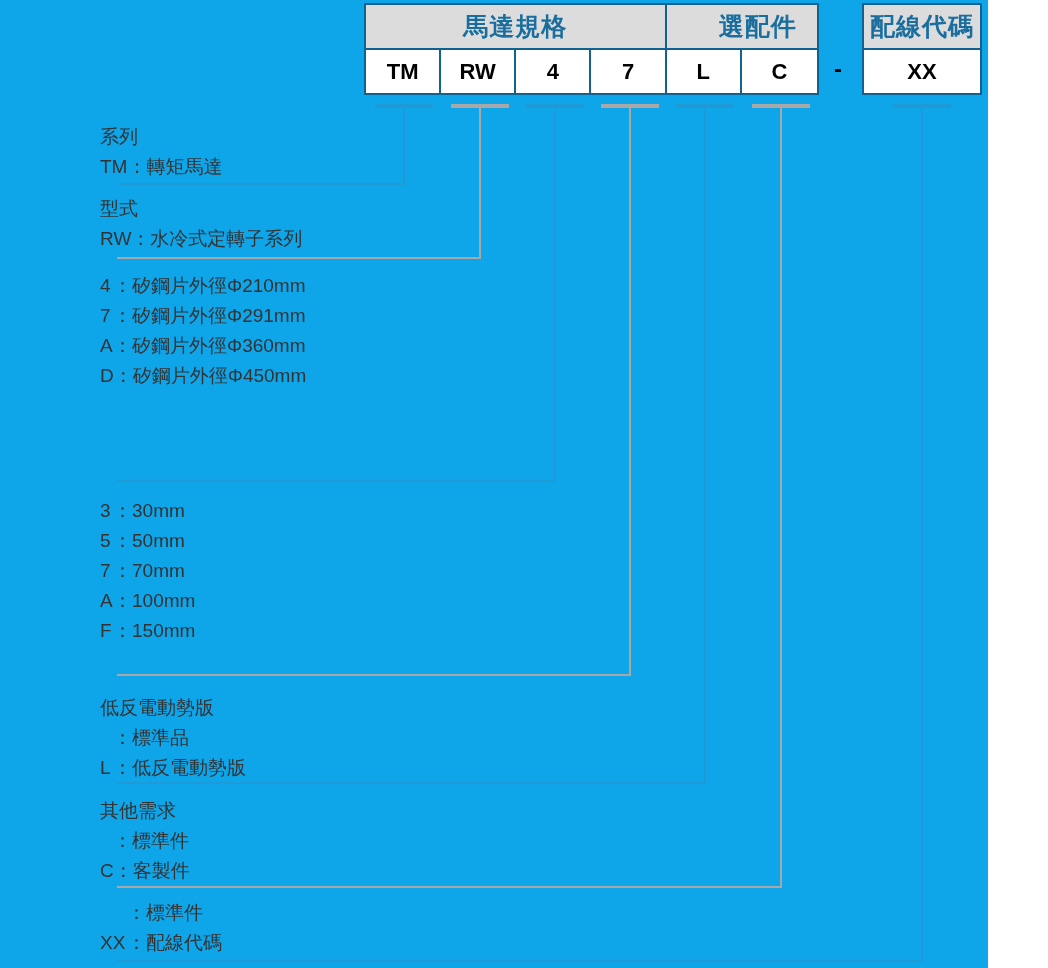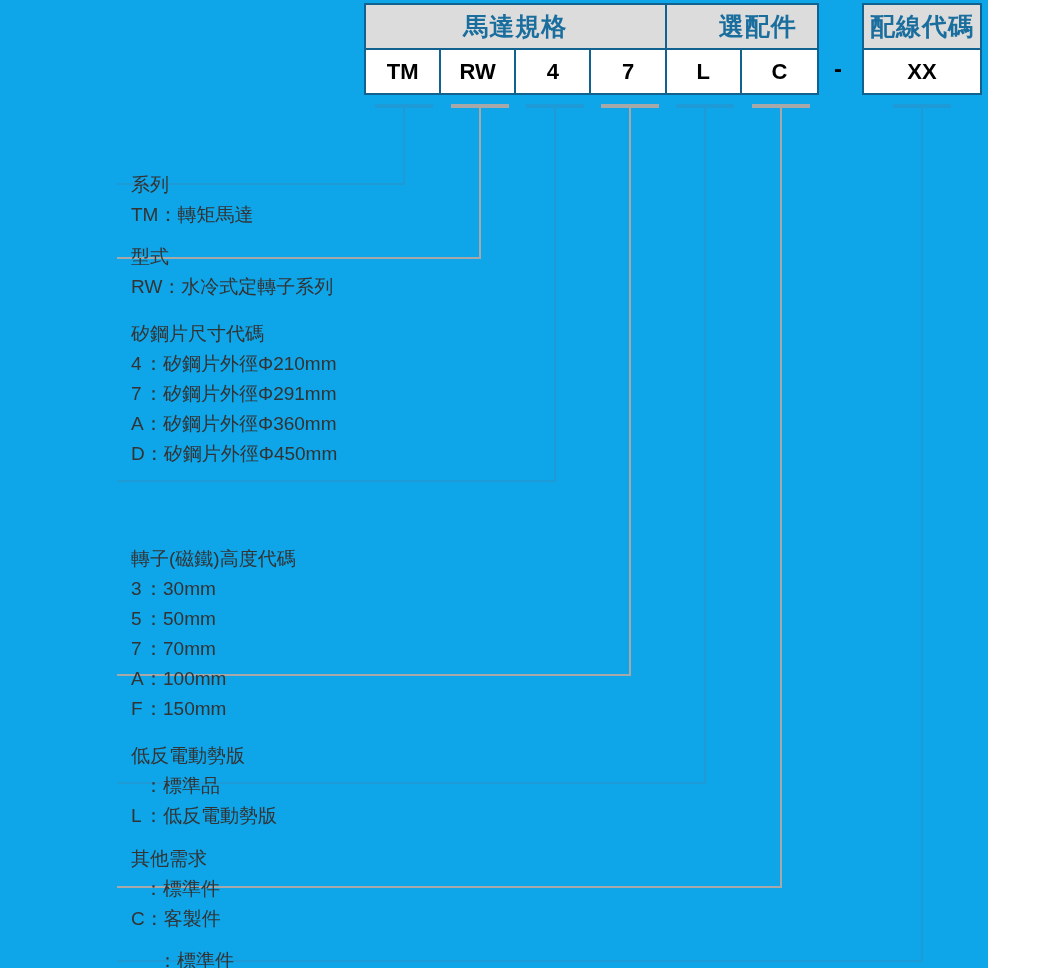--- a/index.html
+++ b/index.html
@@ -39,21 +39,21 @@
   .blue{background:#1E9BD7;}
   .gray{background:#A8A8A8;}
   .b1{left:375px}.b2{left:451px}.b3{left:526px}.b4{left:601px}.b5{left:676px}.b6{left:752px}.b7{left:893px}
   .v1{left:403px;height:81px}.v2{left:479px;height:155px}.v3{left:554px;height:378px}
   .v4{left:629px;height:572px}.v5{left:704px;height:680px}.v6{left:780px;height:784px}.v7{left:921px;height:858px}
   .u1{top:183px;width:288px}.u2{top:257px;width:364px}.u3{top:480px;width:439px}
   .u4{top:674px;width:514px}.u5{top:782px;width:589px}.u6{top:886px;width:665px}.u7{top:960px;width:806px}
 
   
   .section{
-    position:absolute;left:131px;color:#333333;font-size:19px;line-height:30px;white-space:nowrap;margin-top:48px;
+    position:absolute;left:100px;color:#333333;font-size:19px;line-height:30px;white-space:nowrap;
   }
   .s1{top:122px}.s2{top:194px}.s3{top:271px}.s4{top:496px}.s5{top:693px}.s6{top:796px}.s7{top:898px}
   .sec-title{}
   .sec-item .code{display:inline-block;min-width:13px;}
   .s1 .code,.s2 .code,.s7 .code{min-width:27px;}
 </style>
 </head>
 <body>
 
 <div class="canvas">
@@ -103,28 +103,26 @@
   <div id="sections">
       <div class="section s1">
         <div class="sec-title">系列</div>
         <div class="sec-item"><span class="code">TM</span><span class="colon">：</span><span class="desc">轉矩馬達</span></div>
       </div>
       <div class="section s2">
         <div class="sec-title">型式</div>
         <div class="sec-item"><span class="code">RW</span><span class="colon">：</span><span class="desc">水冷式定轉子系列</span></div>
       </div>
       <div class="section s3">
-        <div class="sec-title">矽鋼片尺寸代碼</div>
         <div class="sec-item"><span class="code">4</span><span class="colon">：</span><span class="desc">矽鋼片外徑Φ210mm</span></div>
         <div class="sec-item"><span class="code">7</span><span class="colon">：</span><span class="desc">矽鋼片外徑Φ291mm</span></div>
         <div class="sec-item"><span class="code">A</span><span class="colon">：</span><span class="desc">矽鋼片外徑Φ360mm</span></div>
         <div class="sec-item"><span class="code">D</span><span class="colon">：</span><span class="desc">矽鋼片外徑Φ450mm</span></div>
       </div>
       <div class="section s4">
-        <div class="sec-title">轉子(磁鐵)高度代碼</div>
         <div class="sec-item"><span class="code">3</span><span class="colon">：</span><span class="desc">30mm</span></div>
         <div class="sec-item"><span class="code">5</span><span class="colon">：</span><span class="desc">50mm</span></div>
         <div class="sec-item"><span class="code">7</span><span class="colon">：</span><span class="desc">70mm</span></div>
         <div class="sec-item"><span class="code">A</span><span class="colon">：</span><span class="desc">100mm</span></div>
         <div class="sec-item"><span class="code">F</span><span class="colon">：</span><span class="desc">150mm</span></div>
       </div>
       <div class="section s5">
         <div class="sec-title">低反電動勢版</div>
         <div class="sec-item"><span class="code"></span><span class="colon">：</span><span class="desc">標準品</span></div>
         <div class="sec-item"><span class="code">L</span><span class="colon">：</span><span class="desc">低反電動勢版</span></div>

